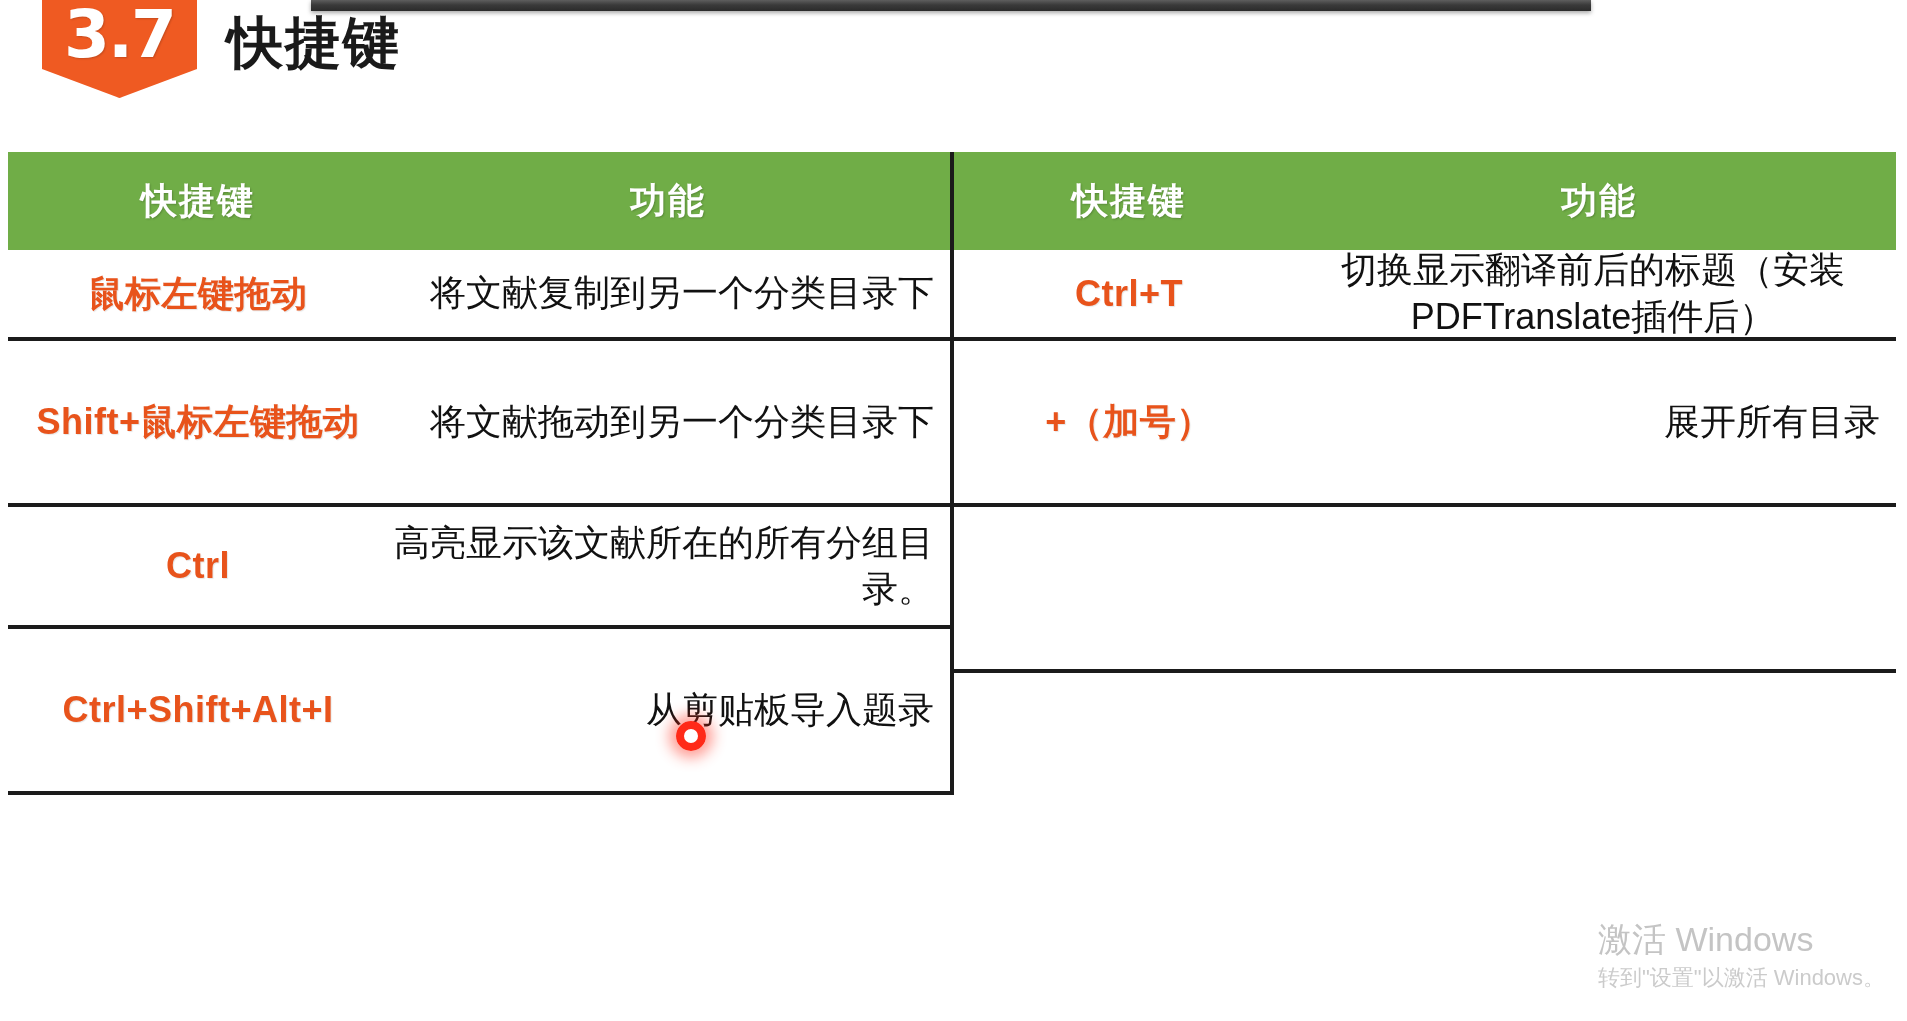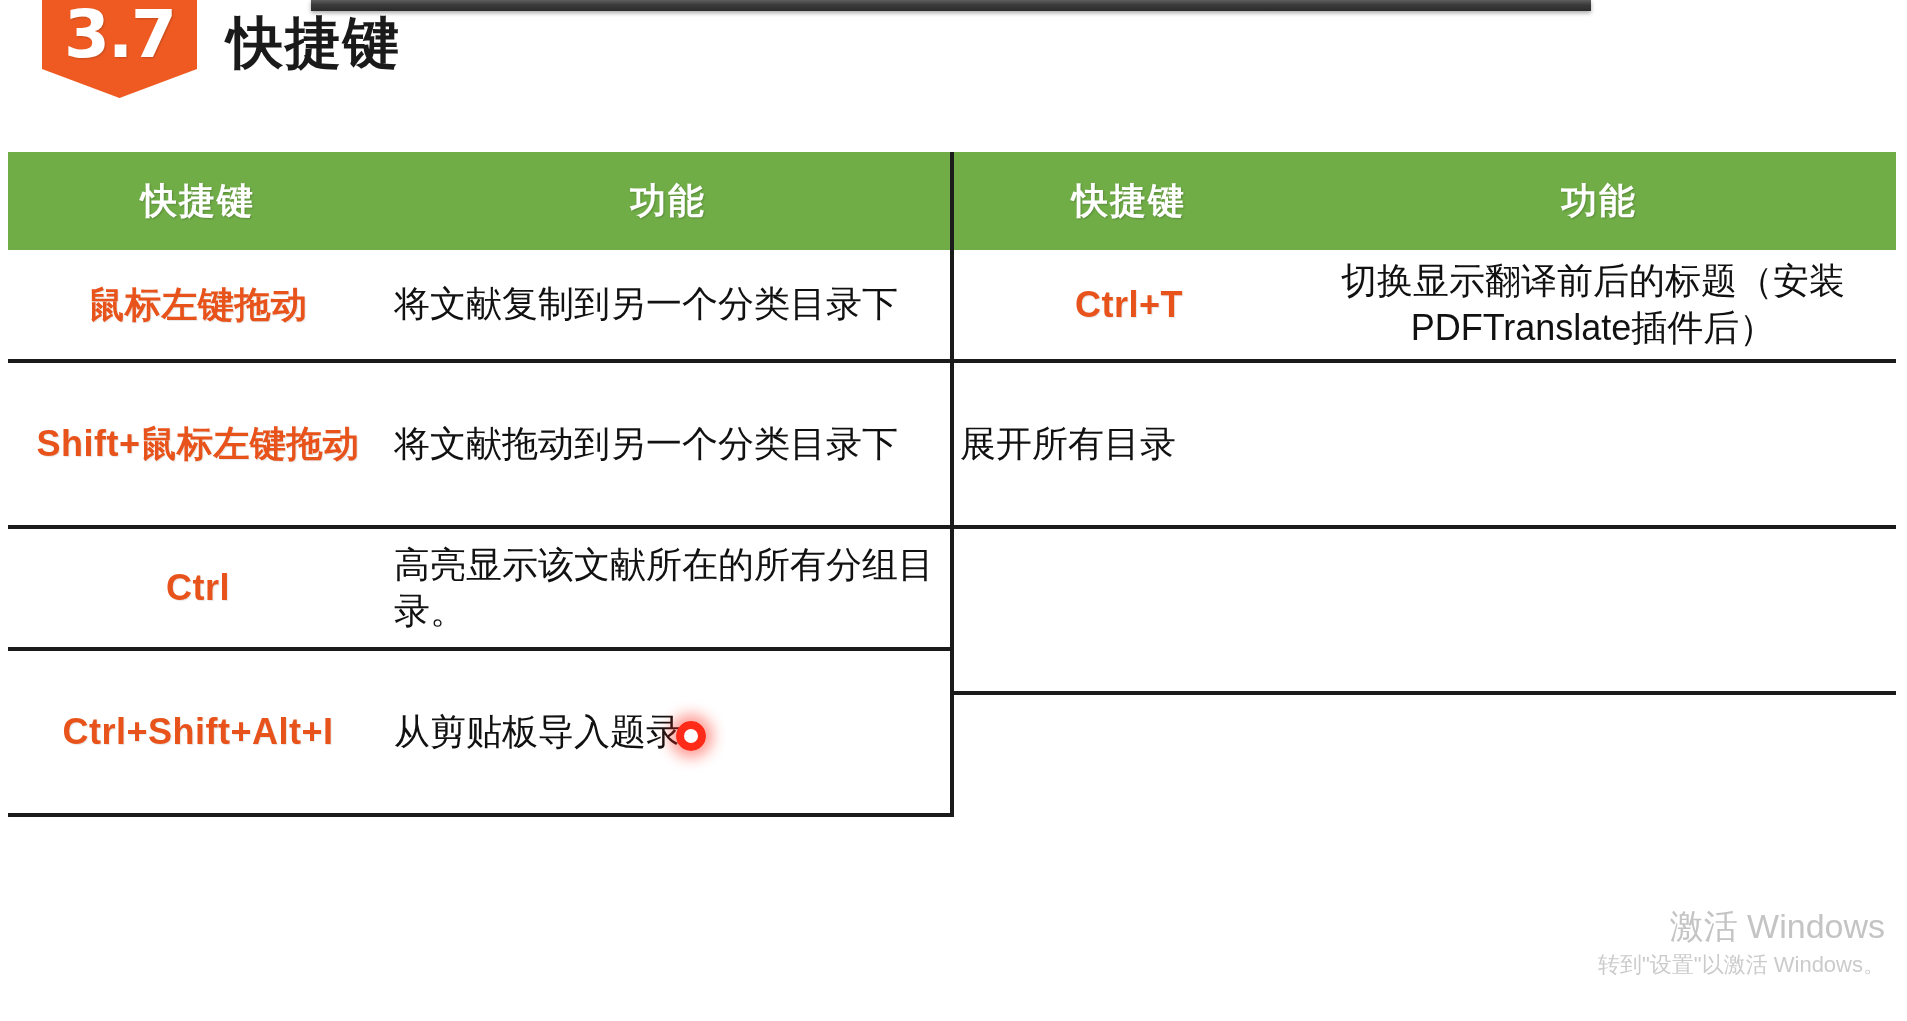--- a/index.html
+++ b/index.html
@@ -109,36 +109,36 @@
     color: #E8531B;
     font-size: 36px;
     font-weight: bold;
     line-height: 1.15;
     letter-spacing: 0.5px;
     text-shadow: 1px 1px 1px rgba(0,0,0,0.10);
     padding: 0 6px;
     box-sizing: border-box;
   }
   .c-fn {
-    text-align: left;
+    text-align: right;
     color: #111111;
     font-size: 36px;
     font-weight: normal;
     line-height: 1.28;
     padding: 0 14px 0 6px;
     box-sizing: border-box;
   }
   
   .tbl-left .hdr-cell.k,  .tbl-left .c-key { width: 380px; }
   .tbl-left .hdr-cell.f,  .tbl-left .c-fn  { width: 560px; }
   
   .tbl-right .hdr-cell.k, .tbl-right .c-key { width: 350px; }
   .tbl-right .hdr-cell.f, .tbl-right .c-fn  { width: 590px; }
 
-  .r1 { height: 113px; }
+  .r1 { height: 91px; }
   .r2 { height: 166px; }
   .r3 { height: 122px; }
   .r4 { height: 166px; }
 
   .c-fn.center { text-align: center; padding-right: 18px; }
 
   
   .cursor-ring {
     position: absolute;
     left: 676px;
@@ -150,22 +150,22 @@
     box-sizing: border-box;
     box-shadow: 0 0 14px 7px rgba(255,42,24,0.45),
                 inset 0 0 4px rgba(255,255,255,0.6);
     background: rgba(255,255,255,0.9);
   }
 
   
   .watermark {
     position: absolute;
     right: 22px;
-    bottom: 41px;
-    text-align: right;
+    bottom: 28px;
+    text-align: left;
     color: #c9c9c9;
     user-select: none;
   }
   .wm-title {
     font-size: 34px;
     font-weight: normal;
     line-height: 1.25;
     color: #c4c4c4;
   }
   .wm-sub {
@@ -216,20 +216,21 @@
   <div class="tbl tbl-right">
     <div class="hdr">
       <div class="hdr-cell k">快捷键</div>
       <div class="hdr-cell f">功能</div>
     </div>
     <div class="row r1">
       <div class="c-key">Ctrl+T</div>
       <div class="c-fn center">切换显示翻译前后的标题（安装PDFTranslate插件后）</div>
     </div>
     <div class="row r2">
+      <div class="c-key">+（加号）</div>
       <div class="c-fn">展开所有目录</div>
     </div>
     <div class="row r4">
       <div class="c-key"></div>
       <div class="c-fn"></div>
     </div>
   </div>
 
 </div>
 

